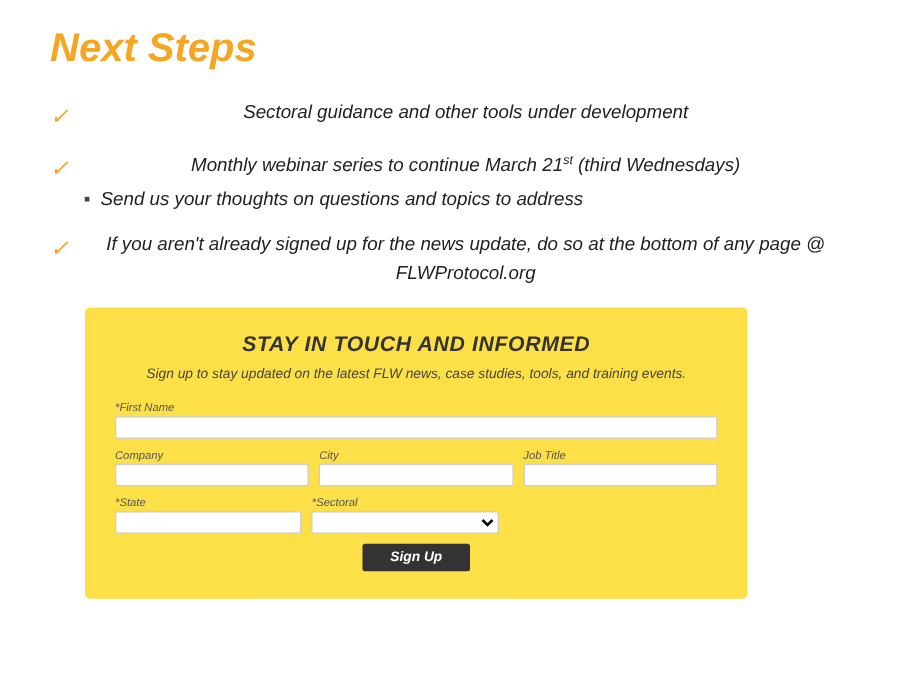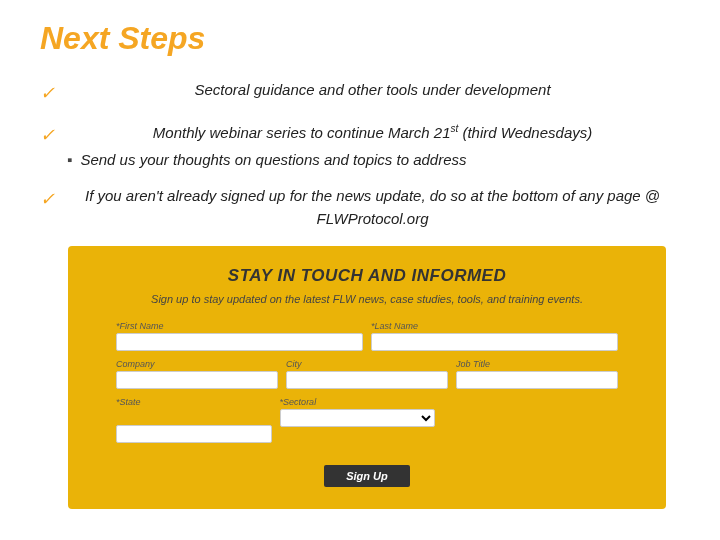--- a/index.html
+++ b/index.html
@@ -67,24 +67,24 @@
     }
 
     sup {
       font-size: 10px;
       vertical-align: super;
     }
 
     .signup-container {
       margin-top: 16px;
       margin-left: 28px;
-      background: #eab308;
+      background: #fde047;
       border-radius: 4px;
-      padding: 20px 48px 22px;
-      width: 598px;
+      padding: 20px 24px 22px;
+      width: 530px;
     }
 
     .signup-title {
       text-align: center;
       font-size: 17px;
       font-weight: bold;
       color: #333;
       letter-spacing: 0.5px;
       margin-bottom: 6px;
       text-transform: uppercase;
@@ -131,21 +131,21 @@
       border: 1px solid #ccc;
       border-radius: 2px;
       height: 18px;
       width: 100%;
       font-size: 10px;
       padding: 0 4px;
     }
 
     .signup-btn-row {
       text-align: center;
-      margin-top: 22px;
+      margin-top: 8px;
     }
 
     .signup-btn {
       background: #333;
       color: #fff;
       border: none;
       border-radius: 2px;
       padding: 5px 22px;
       font-size: 11px;
       cursor: pointer;
@@ -186,43 +186,39 @@
 
 <div class="signup-container">
   <div class="signup-title">STAY IN TOUCH AND INFORMED</div>
   <div class="signup-subtitle">Sign up to stay updated on the latest FLW news, case studies, tools, and training events.</div>
 
   <div class="form-row">
     <div class="form-field">
       <label class="form-label">*First Name</label>
       <input class="form-input" type="text" style="">
     </div>
-    <div class="form-field">
-      <label class="form-label">*Last Name</label>
-      <input class="form-input" type="text" style="">
-    </div>
   </div>
 
   <div class="form-row">
     <div class="form-field">
       <label class="form-label">Company</label>
       <input class="form-input" type="text" style="">
     </div>
     <div class="form-field">
       <label class="form-label">City</label>
       <input class="form-input" type="text" style="">
     </div>
     <div class="form-field">
       <label class="form-label">Job Title</label>
       <input class="form-input" type="text" style="">
     </div>
   </div>
 
   <div class="form-row">
-    <div class="form-field" style="flex: 0 0 31%; gap: 16px;">
+    <div class="form-field" style="flex: 0 0 31%;">
       <label class="form-label">*State</label>
       <input class="form-input" type="text" style="">
     </div>
     <div class="form-field" style="flex: 0 0 31%;">
       <label class="form-label">*Sectoral</label>
       <select class="form-select">
         <option value=""></option>
         <option value="US">United States</option>
         <option value="UK">United Kingdom</option>
         <option value="CA">Canada</option>

